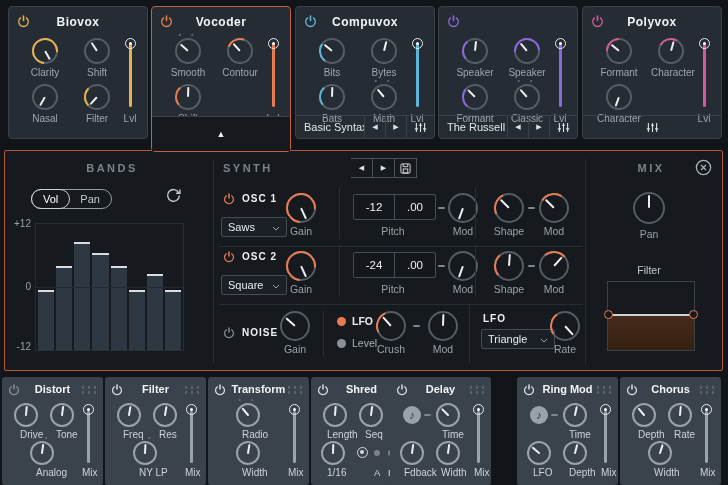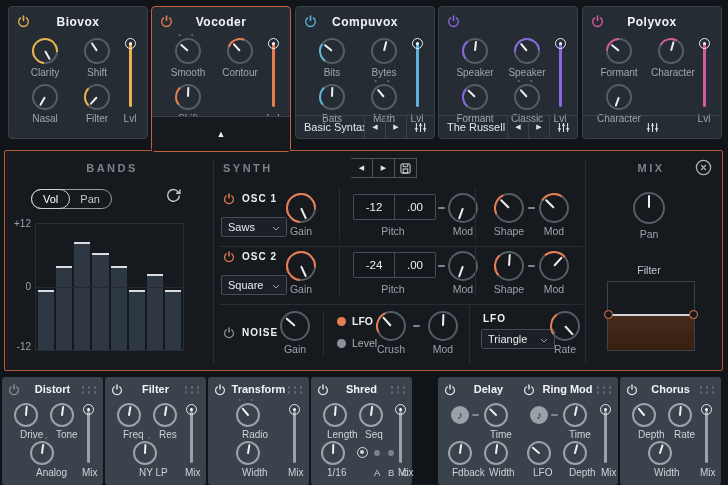--- a/index.html
+++ b/index.html
@@ -547,21 +547,21 @@
     <i class="sdot" style="left:77px;top:73px;width:6px;height:6px"></i>
     <div class="blab" style="left:-2px;top:90px;width:48px">1/16</div>
     <div class="blab" style="left:45px;top:90px;width:12px;font-size:9.5px">A</div>
     <div class="blab" style="left:59px;top:90px;width:12px;font-size:9.5px">B</div>
     <div class="blab" style="left:73px;top:90px;width:12px;font-size:9.5px">C</div>
     <i class="btrack" style="left:88px;top:34px;height:52px"></i>
     <i class="lthumb" style="left:84px;top:27px"></i>
     <div class="blab" style="left:69px;top:90px;width:48px">Mix</div>
   </div>
 
-  <div class="bmod" style="left:438px">
+  <div class="bmod" style="left:390px">
     <span class="pwr" style="left:6px;top:5px;color:#dfe3e6">
       <svg viewBox="0 0 13 13" width="12" height="12" fill="none" stroke="currentColor">
           <path d="M6.5 1v4.5" stroke-width="1.6" stroke-linecap="round"></path>
           <path d="M4 2.6a4.8 4.8 0 1 0 5 0" stroke-width="1.3"></path>
         </svg></span>
     <div class="bm-title">Delay</div>
     <i class="grip"></i>
     <span class="notebtn" style="left:13px;top:29px">♪</span>
     <i class="dash" style="left:34px;top:37px"></i>
     <div class="knob k24 bknob" style="left:46px;top:26px">

